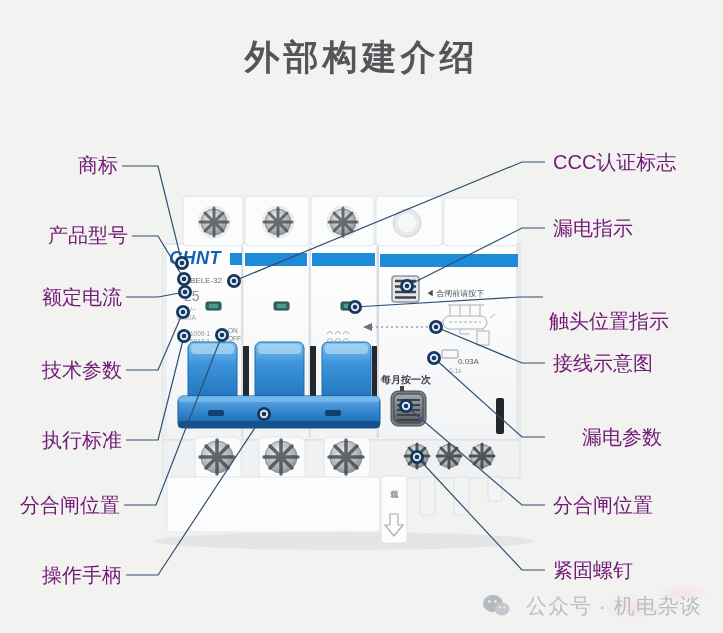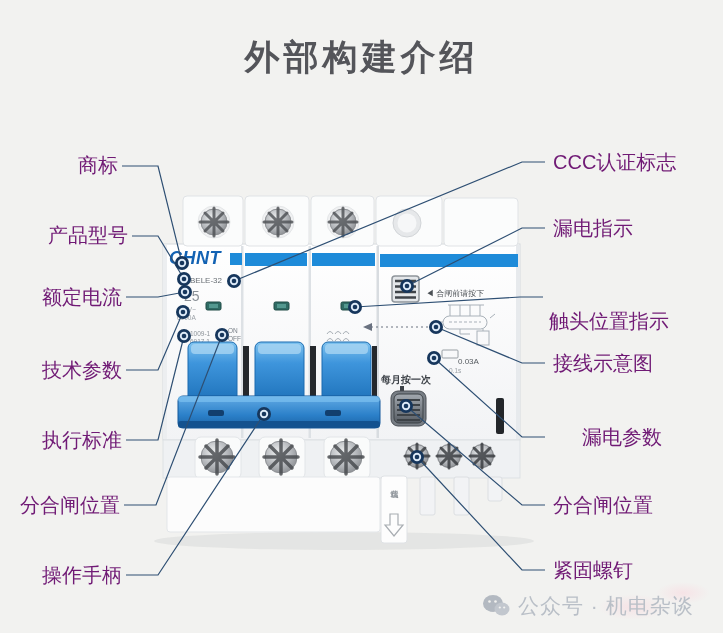--- a/index.html
+++ b/index.html
@@ -17,21 +17,21 @@
     letter-spacing:4px;margin:0;
   }
   .lbl{
     position:absolute;
     font-size:20px;font-weight:500;color:#701a75;
     white-space:nowrap;line-height:26px;
   }
   .breaker-svg{position:absolute;top:0;left:0;}
   .watermark{
     position:absolute;left:482px;top:592px;
-    display:flex;align-items:center;gap:8px;
+    display:flex;align-items:center;gap:16px;
     color:#b9bfc7;font-size:21px;letter-spacing:1px;
     white-space:nowrap;
   }
   .smudge{
     position:absolute;border-radius:50%;
     background:radial-gradient(closest-side,#f6e3e6,rgba(246,227,230,0));
   }
   .smudge.a{left:598px;top:594px;width:70px;height:26px;}
   .smudge.b{left:656px;top:582px;width:54px;height:22px;}
 </style>

